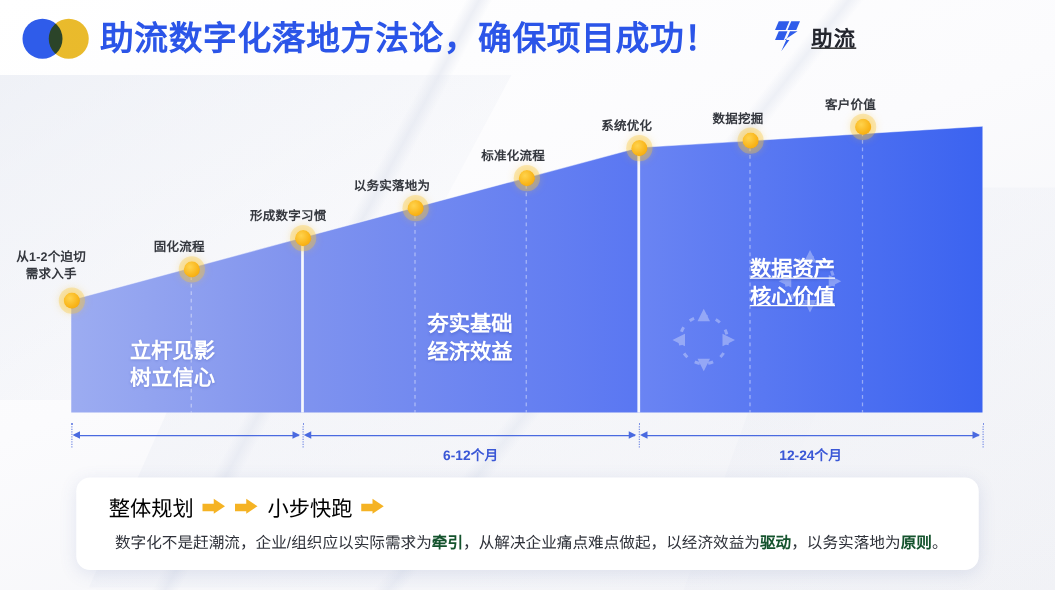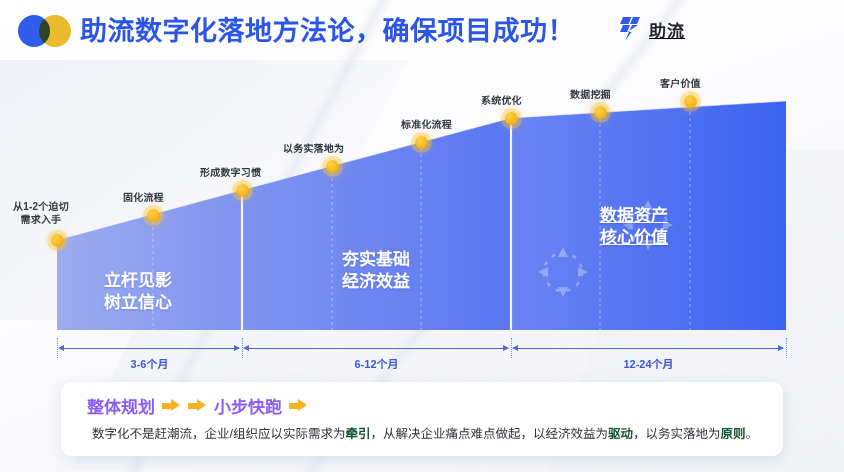--- a/index.html
+++ b/index.html
@@ -77,21 +77,21 @@
 
   
   #note-card{
     position:absolute;left:61px;top:382px;width:722px;height:74px;
     background:#ffffff;border-radius:11px;
     box-shadow:0 3px 14px rgba(70,90,160,.13);
   }
   #note-head{
     position:absolute;left:26px;top:11px;
     display:flex;align-items:center;gap:7px;
-    font-size:17px;font-weight:bold;color:#8b5cf6;white-space:nowrap;
+    font-size:17px;font-weight:normal;color:#000000;white-space:nowrap;
   }
   .arrow-glyph{
     display:inline-block;width:19px;height:13px;position:relative;flex:0 0 auto;
   }
   .arrow-glyph i{
     position:absolute;left:0;top:3.5px;width:10px;height:6px;background:#f5b324;display:block;
   }
   .arrow-glyph b{
     position:absolute;left:9px;top:0;width:0;height:0;display:block;
     border-top:6.5px solid transparent;border-bottom:6.5px solid transparent;
@@ -217,21 +217,21 @@
     <div class="milestone" style="left:236px;top:122px;">
       <span class="dot"></span>
       <span class="tag" style="left:-36px;top:-20px;">形成数字习惯</span>
     </div>
     <div class="milestone" style="left:326px;top:98px;">
       <span class="dot"></span>
       <span class="tag" style="left:-43px;top:-20px;">以务实落地为</span>
     </div>
     <div class="milestone" style="left:415px;top:74px;">
       <span class="dot"></span>
-      <span class="tag" style="left:-30px;top:-20px;margin-left:16px;">标准化流程</span>
+      <span class="tag" style="left:-30px;top:-20px;">标准化流程</span>
     </div>
     <div class="milestone" style="left:505px;top:50px;">
       <span class="dot"></span>
       <span class="tag" style="left:-24px;top:-20px;">系统优化</span>
     </div>
     <div class="milestone" style="left:594px;top:44px;">
       <span class="dot"></span>
       <span class="tag" style="left:-24px;top:-20px;">数据挖掘</span>
     </div>
     <div class="milestone" style="left:684px;top:33px;">
@@ -240,21 +240,20 @@
     </div>
 
     <div class="axis-tick" style="left:57px;top:276px;height:20px;"></div>
     <div class="axis-tick" style="left:242px;top:276px;height:20px;"></div>
     <div class="axis-tick" style="left:511px;top:276px;height:20px;"></div>
     <div class="axis-tick" style="left:786px;top:276px;height:20px;"></div>
 
     <div class="axis-seg" style="left:60px;top:286px;width:179px;"></div>
     <div class="axis-arrow left" style="left:58px;top:283px;"></div>
     <div class="axis-arrow right" style="left:234px;top:283px;"></div>
-    <div class="axis-text" style="left:57px;top:293px;width:185px;">3-6个月</div>
 
     <div class="axis-seg" style="left:245px;top:286px;width:263px;"></div>
     <div class="axis-arrow left" style="left:243px;top:283px;"></div>
     <div class="axis-arrow right" style="left:503px;top:283px;"></div>
     <div class="axis-text" style="left:242px;top:293px;width:269px;">6-12个月</div>
 
     <div class="axis-seg" style="left:514px;top:286px;width:269px;"></div>
     <div class="axis-arrow left" style="left:512px;top:283px;"></div>
     <div class="axis-arrow right" style="left:778px;top:283px;"></div>
     <div class="axis-text" style="left:511px;top:293px;width:275px;">12-24个月</div>

